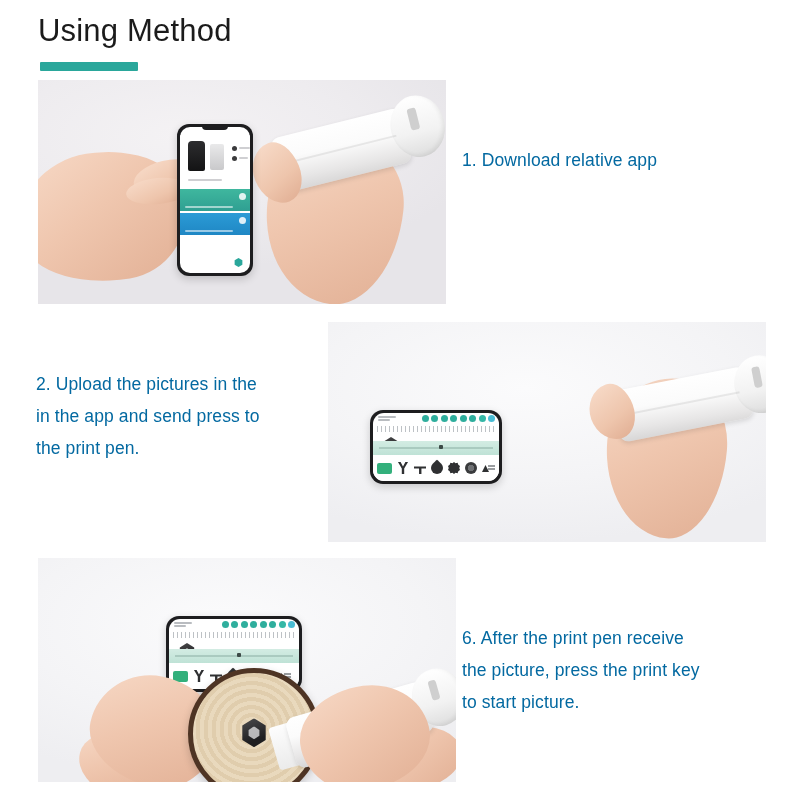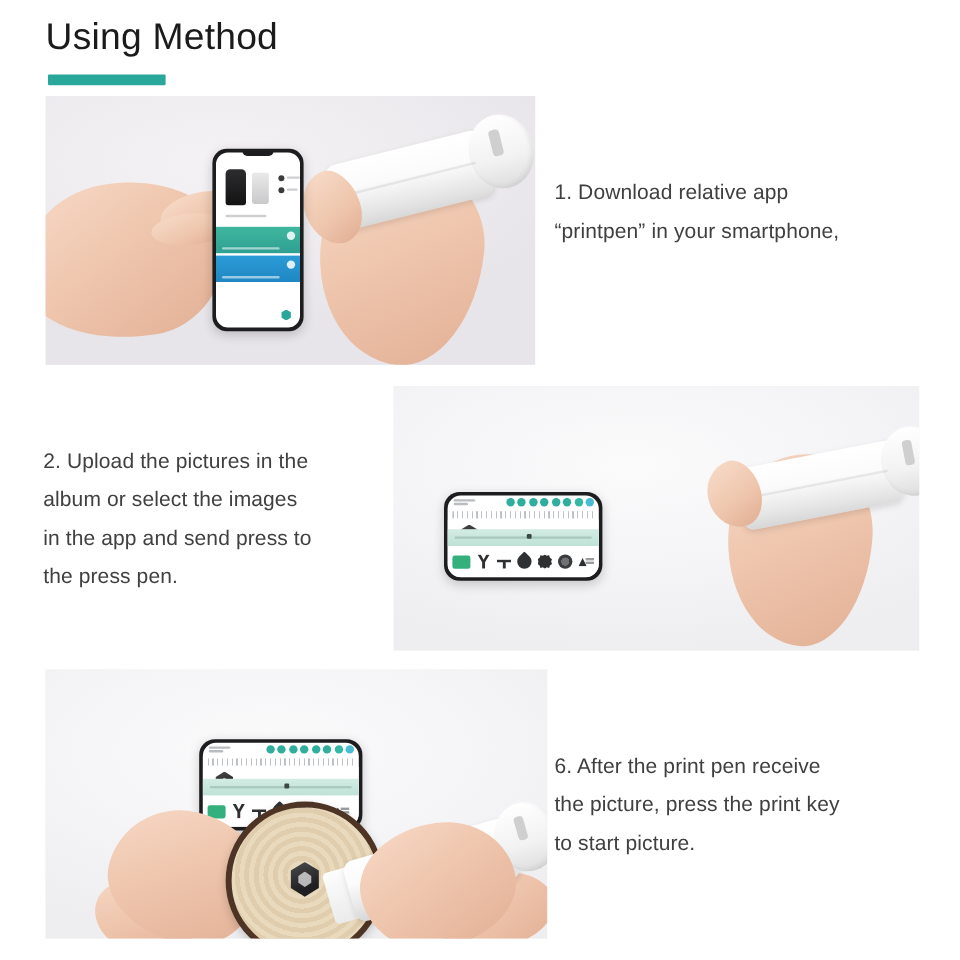--- a/index.html
+++ b/index.html
@@ -458,21 +458,21 @@
     background: #ddddde;
     clip-path: polygon(50% 0%, 95% 28%, 95% 72%, 50% 100%, 5% 72%, 5% 28%);
     opacity: 0.8;
   }
 
   
   .step-text {
     position: absolute;
     font-size: 17.5px;
     line-height: 32px;
-    color: #404040;
+    color: #0369a1;
     letter-spacing: 0.1px;
   }
   #step-1 { left: 462px; top: 144px; width: 320px; }
   #step-2 { left: 36px;  top: 368px; width: 290px; }
   #step-3 { left: 462px; top: 622px; width: 310px; }
   .step-text .line { display: block; white-space: nowrap; }
 </style>
 </head>
 <body>
 
@@ -515,21 +515,20 @@
         <div class="p1-band-pill"></div>
         <div class="p1-band-text"></div>
       </div>
       <div class="p1-footer-logo"></div>
     </div>
   </div>
 </div>
 
 <div class="step-text" id="step-1">
   <span class="line">1. Download relative app</span>
-  <span class="line">“printpen” in your smartphone,</span>
 </div>
 
 <div class="photo" id="photo-2">
   <div class="photo-bg bright"></div>
 
   <div class="phone phone-ls" id="p2-phone">
     <div class="phone-screen">
       <div class="ls-topbar">
         <div class="ls-title-lines">
           <i style="width:18px"></i>
@@ -570,23 +569,22 @@
     <div class="pen-body"></div>
     <div class="pen-cap"></div>
     <div class="pen-slot"></div>
     <div class="pen-seam"></div>
   </div>
   <div class="finger" id="p2-thumb"></div>
 </div>
 
 <div class="step-text" id="step-2">
   <span class="line">2. Upload the pictures in the</span>
-  <span class="line">album or select the images</span>
   <span class="line">in the app and send press to</span>
-  <span class="line">the press pen.</span>
+  <span class="line">the print pen.</span>
 </div>
 
 <div class="photo" id="photo-3">
   <div class="photo-bg bright"></div>
 
   <div class="phone phone-ls" id="p3-phone">
     <div class="phone-screen">
       <div class="ls-topbar">
         <div class="ls-title-lines">
           <i style="width:18px"></i>

